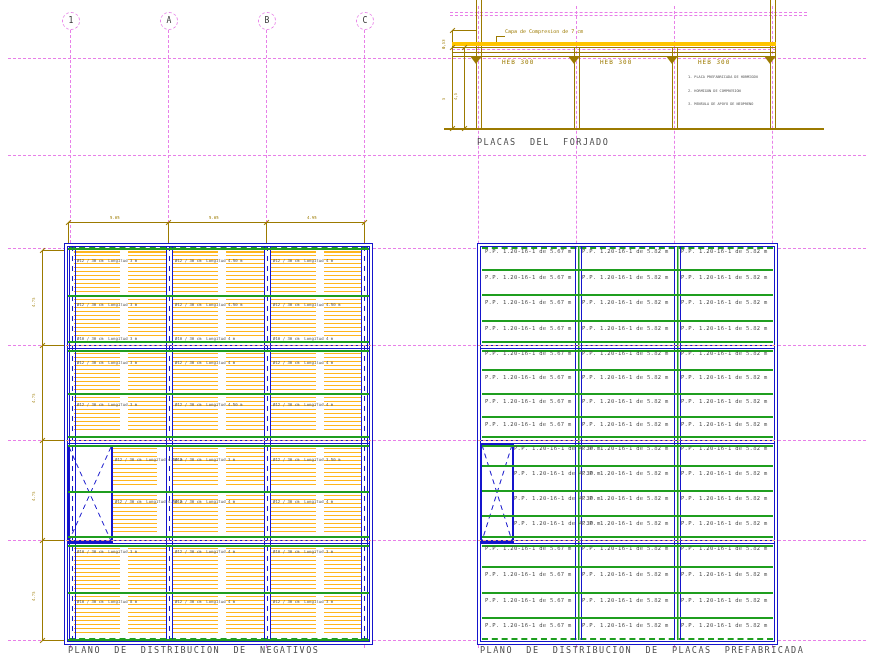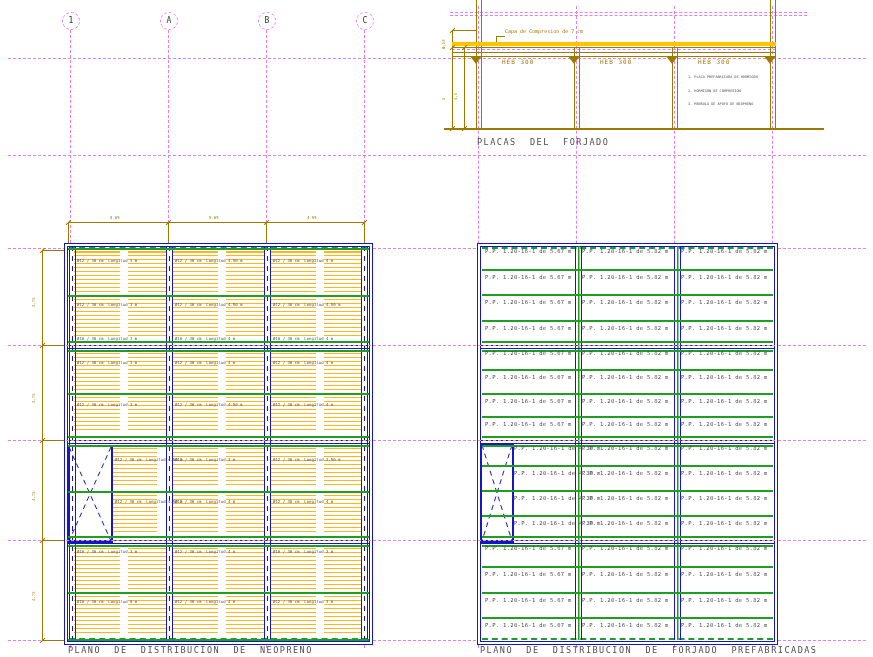--- a/index.html
+++ b/index.html
@@ -306,22 +306,22 @@
       <div class="abs green-h" style="left: 4px; top: 348px; width: 291px;"></div>
       <div class="abs cell" style="left: 7px; top: 352.5px;">P.P. 1.20-16-1 de 5.67 m</div>
       <div class="abs cell" style="left: 104px; top: 352.5px;">P.P. 1.20-16-1 de 5.82 m</div>
       <div class="abs cell" style="left: 203px; top: 352.5px;">P.P. 1.20-16-1 de 5.82 m</div>
       <div class="abs green-h" style="left: 4px; top: 373px; width: 291px;"></div>
       <div class="abs cell" style="left: 7px; top: 378.25px;">P.P. 1.20-16-1 de 5.67 m</div>
       <div class="abs cell" style="left: 104px; top: 378.25px;">P.P. 1.20-16-1 de 5.82 m</div>
       <div class="abs cell" style="left: 203px; top: 378.25px;">P.P. 1.20-16-1 de 5.82 m</div>
     </div>
 
-  <div class="abs title" style="left:68px;top:645px;">PLANO  DE  DISTRIBUCION  DE  NEOPRENO</div>
-  <div class="abs title" style="left:480px;top:645px;">PLANO  DE  DISTRIBUCION  DE  FORJADO  PREFABRICADAS</div>
+  <div class="abs title" style="left:68px;top:645px;">PLANO  DE  DISTRIBUCION  DE  NEGATIVOS</div>
+  <div class="abs title" style="left:480px;top:645px;">PLANO  DE  DISTRIBUCION  DE  PLACAS  PREFABRICADA</div>
 <div class="abs dash-v" style="left: 70px; top: 30px; height: 618px;"></div>
     <div class="abs dash-v" style="left: 168px; top: 30px; height: 618px;"></div>
     <div class="abs dash-v" style="left: 266px; top: 30px; height: 618px;"></div>
     <div class="abs dash-v" style="left: 364px; top: 30px; height: 618px;"></div>
     <div class="abs dash-v" style="left: 478px; top: 6px; height: 642px;"></div>
     <div class="abs dash-v" style="left: 576px; top: 6px; height: 642px;"></div>
     <div class="abs dash-v" style="left: 674px; top: 6px; height: 642px;"></div>
     <div class="abs dash-v" style="left: 772px; top: 6px; height: 642px;"></div>
     <div class="abs dash-h" style="left: 8px; top: 58px; width: 858px;"></div>
     <div class="abs dash-h" style="left: 8px; top: 155px; width: 858px;"></div>

